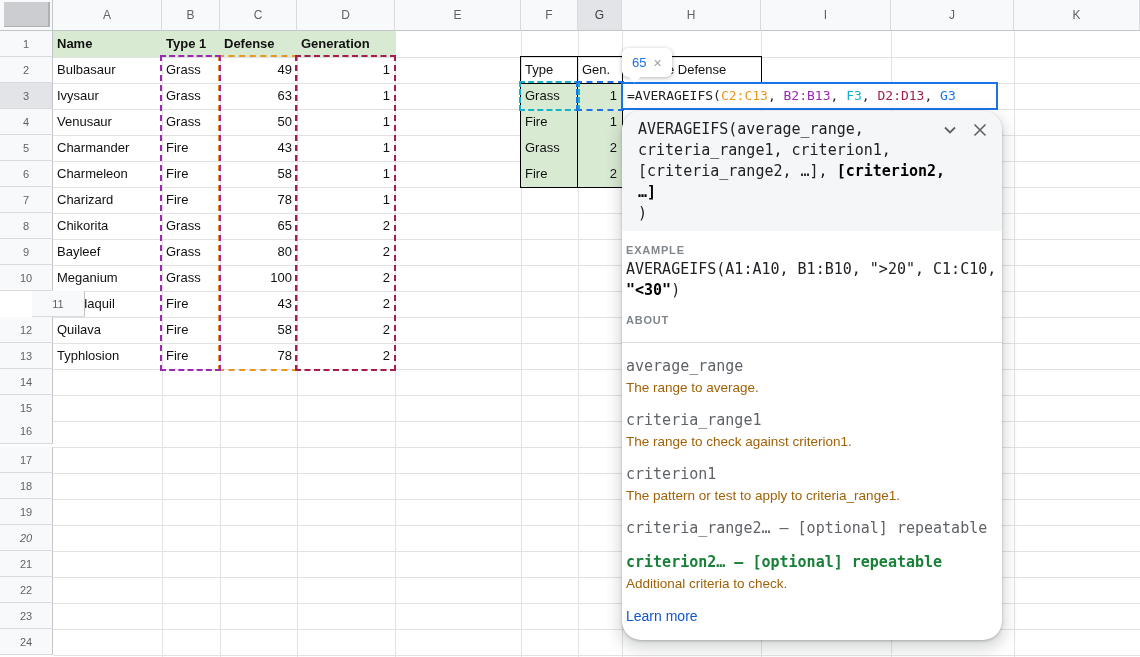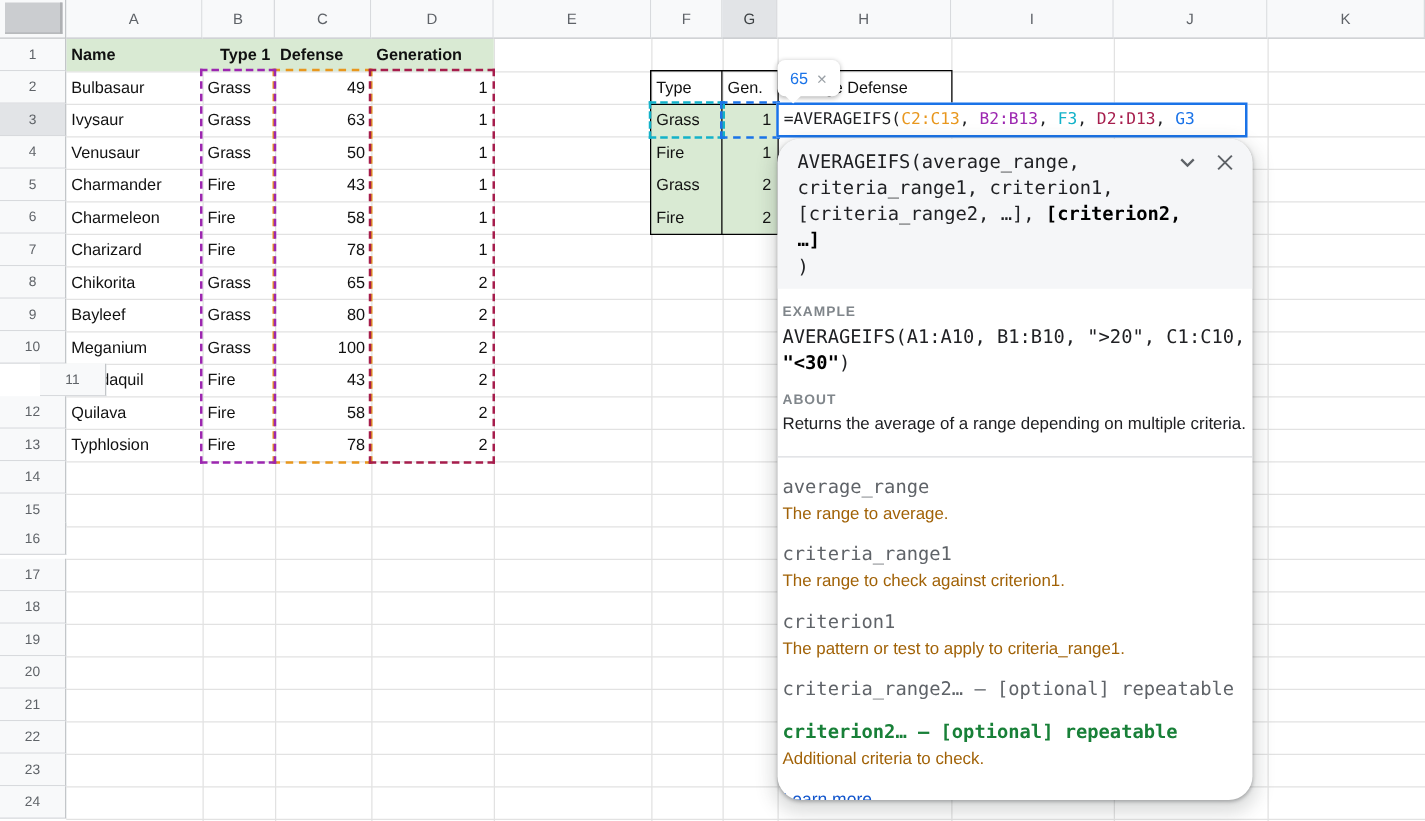--- a/index.html
+++ b/index.html
@@ -134,21 +134,20 @@
         </span>
       </div>
     </div>
     <div id="pbody">
       <div class="lbl">EXAMPLE</div>
       <div id="example-lines" class="mono">
           <div><span>AVERAGEIFS(A1:A10, B1:B10, "&gt;20", C1:C10,</span></div>
           <div><span class="green">"&lt;30"</span><span>)</span></div>
         </div>
       <div class="lbl">ABOUT</div>
-      <div id="about-text">Returns the average of a range depending on multiple criteria.</div>
       <div id="divider"></div>
       <div id="params">
           <div class="param-name">average_range</div>
           <div class="param-desc">The range to average.</div>
           <div class="param-name">criteria_range1</div>
           <div class="param-desc">The range to check against criterion1.</div>
           <div class="param-name">criterion1</div>
           <div class="param-desc">The pattern or test to apply to criteria_range1.</div>
           <div class="param-name">criteria_range2… – [optional] repeatable</div>
           <div class="param-name green">criterion2… – [optional] repeatable</div>
@@ -181,21 +180,21 @@
     <div class="rh" style="top: 265px;">10</div>
     <div class="rh" style="top: 291px; margin-left: 32px;">11</div>
     <div class="rh" style="top: 317px;">12</div>
     <div class="rh" style="top: 343px;">13</div>
     <div class="rh" style="top: 369px;">14</div>
     <div class="rh" style="top: 395px;">15</div>
     <div class="rh" style="top: 418px;">16</div>
     <div class="rh" style="top: 447px;">17</div>
     <div class="rh" style="top: 473px;">18</div>
     <div class="rh" style="top: 499px;">19</div>
-    <div class="rh" style="top: 525px;">20</div>
+    <div class="rh" style="top: 525px; font-style: italic;">20</div>
     <div class="rh" style="top: 551px;">21</div>
     <div class="rh" style="top: 577px;">22</div>
     <div class="rh" style="top: 603px;">23</div>
     <div class="rh" style="top: 629px;">24</div>
     <div class="gl" style="left: 162px; top: 31px; width: 1px; height: 626px;"></div>
     <div class="gl" style="left: 220px; top: 31px; width: 1px; height: 626px;"></div>
     <div class="gl" style="left: 297px; top: 31px; width: 1px; height: 626px;"></div>
     <div class="gl" style="left: 395px; top: 31px; width: 1px; height: 626px;"></div>
     <div class="gl" style="left: 521px; top: 31px; width: 1px; height: 626px;"></div>
     <div class="gl" style="left: 578px; top: 31px; width: 1px; height: 626px;"></div>
@@ -221,21 +220,21 @@
     <div class="gl" style="left: 53px; top: 447px; width: 1087px; height: 1px;"></div>
     <div class="gl" style="left: 53px; top: 473px; width: 1087px; height: 1px;"></div>
     <div class="gl" style="left: 53px; top: 499px; width: 1087px; height: 1px;"></div>
     <div class="gl" style="left: 53px; top: 525px; width: 1087px; height: 1px;"></div>
     <div class="gl" style="left: 53px; top: 551px; width: 1087px; height: 1px;"></div>
     <div class="gl" style="left: 53px; top: 577px; width: 1087px; height: 1px;"></div>
     <div class="gl" style="left: 53px; top: 603px; width: 1087px; height: 1px;"></div>
     <div class="gl" style="left: 53px; top: 629px; width: 1087px; height: 1px;"></div>
     <div class="gl" style="left: 53px; top: 655px; width: 1087px; height: 1px;"></div>
     <div class="cell b" style="left: 53px; top: 31px; width: 109px; height: 26px;">Name</div>
-    <div class="cell b" style="left: 172px; top: 31px; width: 58px; height: 26px;">Type 1</div>
+    <div class="cell b" style="left: 162px; top: 31px; width: 58px; height: 26px;">Type 1</div>
     <div class="cell b" style="left: 220px; top: 31px; width: 77px; height: 26px;">Defense</div>
     <div class="cell b" style="left: 297px; top: 31px; width: 98px; height: 26px;">Generation</div>
     <div class="cell" style="left: 53px; top: 57px; width: 109px; height: 26px;">Bulbasaur</div>
     <div class="cell" style="left: 162px; top: 57px; width: 58px; height: 26px;">Grass</div>
     <div class="cell num" style="left: 220px; top: 57px; width: 77px; height: 26px;">49</div>
     <div class="cell num" style="left: 297px; top: 57px; width: 98px; height: 26px;">1</div>
     <div class="cell" style="left: 53px; top: 83px; width: 109px; height: 26px;">Ivysaur</div>
     <div class="cell" style="left: 162px; top: 83px; width: 58px; height: 26px;">Grass</div>
     <div class="cell num" style="left: 220px; top: 83px; width: 77px; height: 26px;">63</div>
     <div class="cell num" style="left: 297px; top: 83px; width: 98px; height: 26px;">1</div>

